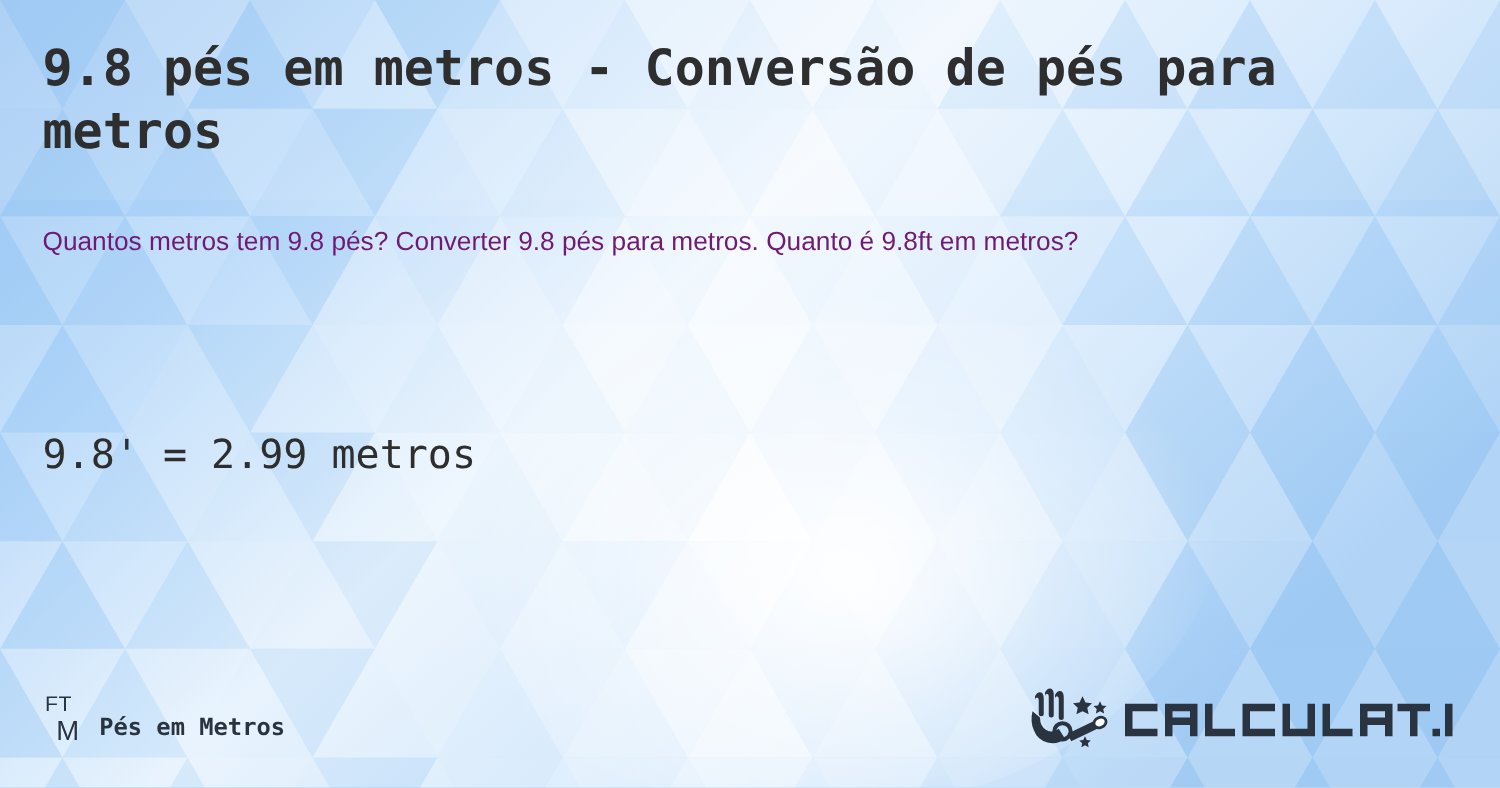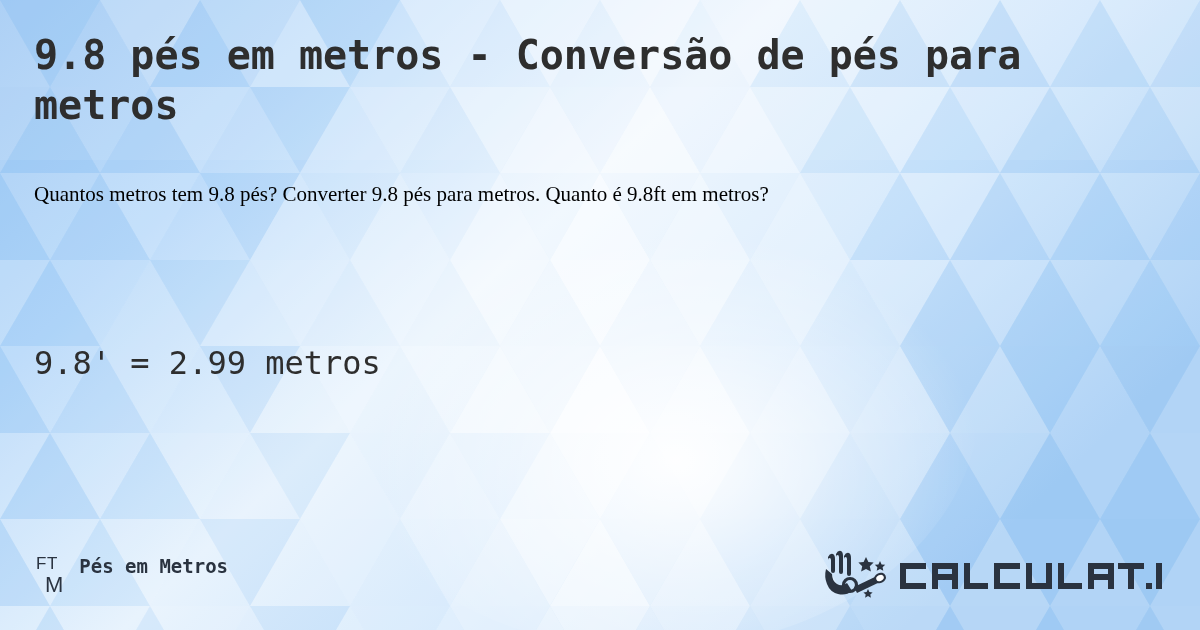--- a/index.html
+++ b/index.html
@@ -54,25 +54,25 @@
     color: #2e2e2e;
     white-space: pre-wrap;
   }
 
   .page-subtitle {
     position: absolute;
     left: 34px;
     top: 176px;
     width: 1120px;
     margin: 0;
-    font-family: Liberation Serif, serif;
+    font-family: Liberation Sans, sans-serif;
     font-size: 21px;
     font-weight: normal;
     line-height: 36px;
-    color: #000000;
+    color: #701a75;
   }
 
   .result-line {
     position: absolute;
     left: 34px;
     top: 343px;
     margin: 0;
     font-family: "DejaVu Sans Mono", "Liberation Mono", monospace;
     font-size: 32px;
     font-weight: normal;
@@ -117,20 +117,21 @@
     font-size: 22px;
     margin-left: 9px;
   }
 
   .footer-label {
     font-family: "DejaVu Sans Mono", "Liberation Mono", monospace;
     font-size: 19px;
     font-weight: bold;
     color: #2a3340;
     letter-spacing: 0px;
+    margin-top: 16px;
   }
 
   .brand {
     display: flex;
     align-items: center;
     gap: 6px;
   }
   .brand-wordmark {
     display: block;
   }

